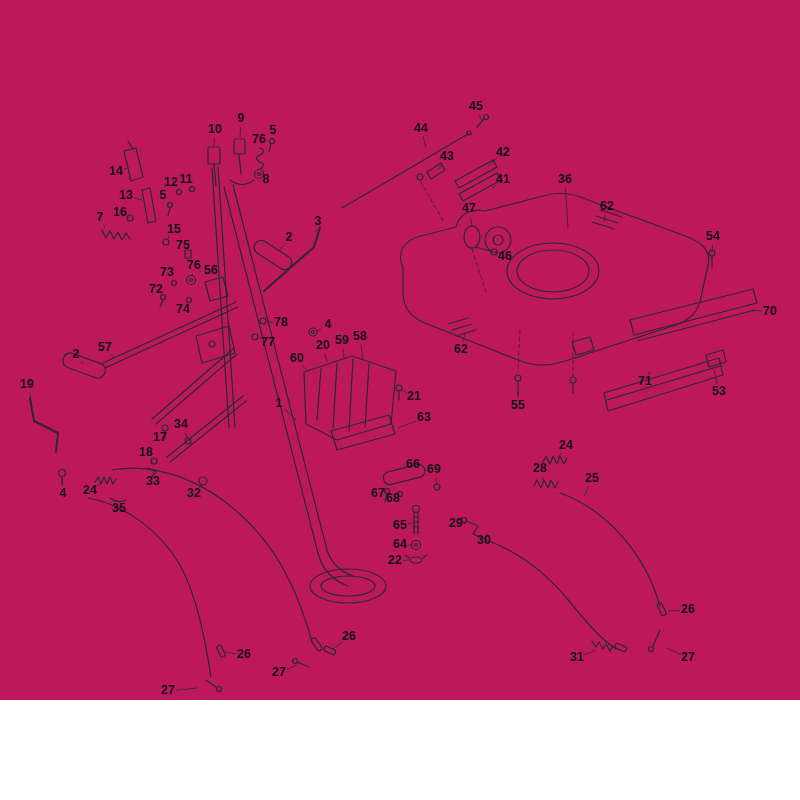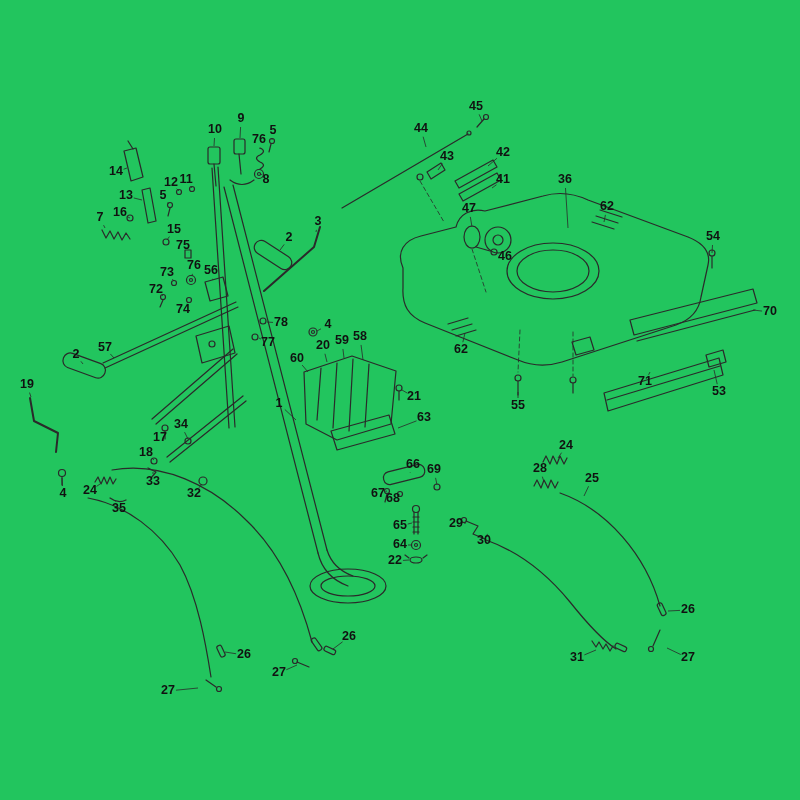--- a/index.html
+++ b/index.html
@@ -1,16 +1,16 @@
 <!DOCTYPE html>
 <html><head>
 <meta charset="utf-8">
 <style>
   html,body{margin:0;padding:0;background:#fff;}
-  .canvas{position:relative;width:800px;height:800px;background:#22c55e;overflow:hidden;}
+  .canvas{position:relative;width:800px;height:700px;background:#be185d;overflow:hidden;}
   svg{display:block;}
   .art{stroke:#2a2a2a;fill:none;stroke-width:1.2;stroke-linecap:round;stroke-linejoin:round;}
   .art .thick{stroke-width:2;}
   .art .dash{stroke-dasharray:4 3;stroke-width:0.8;}
   text.lbl{font-family:"Liberation Sans",sans-serif;font-weight:600;}
 </style>
 </head>
 <body>
 
 <div class="canvas">

